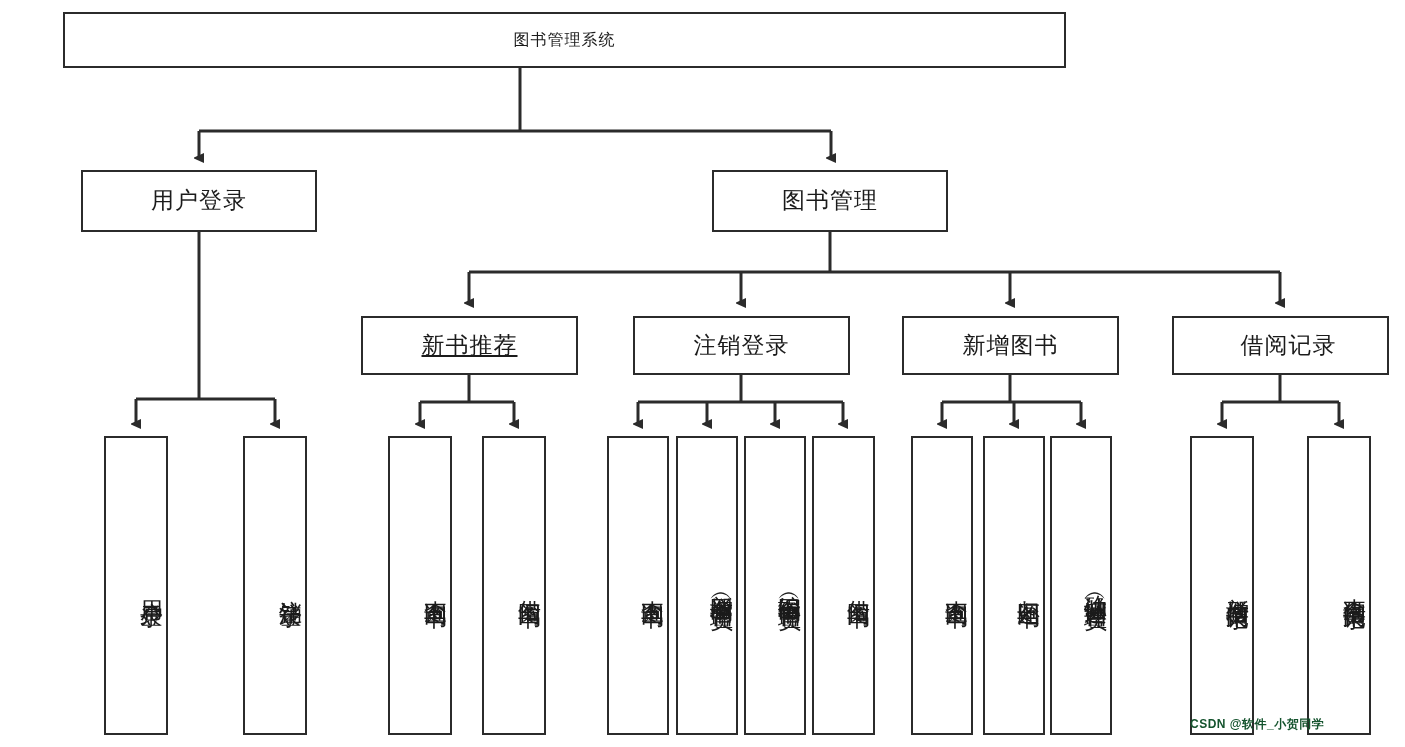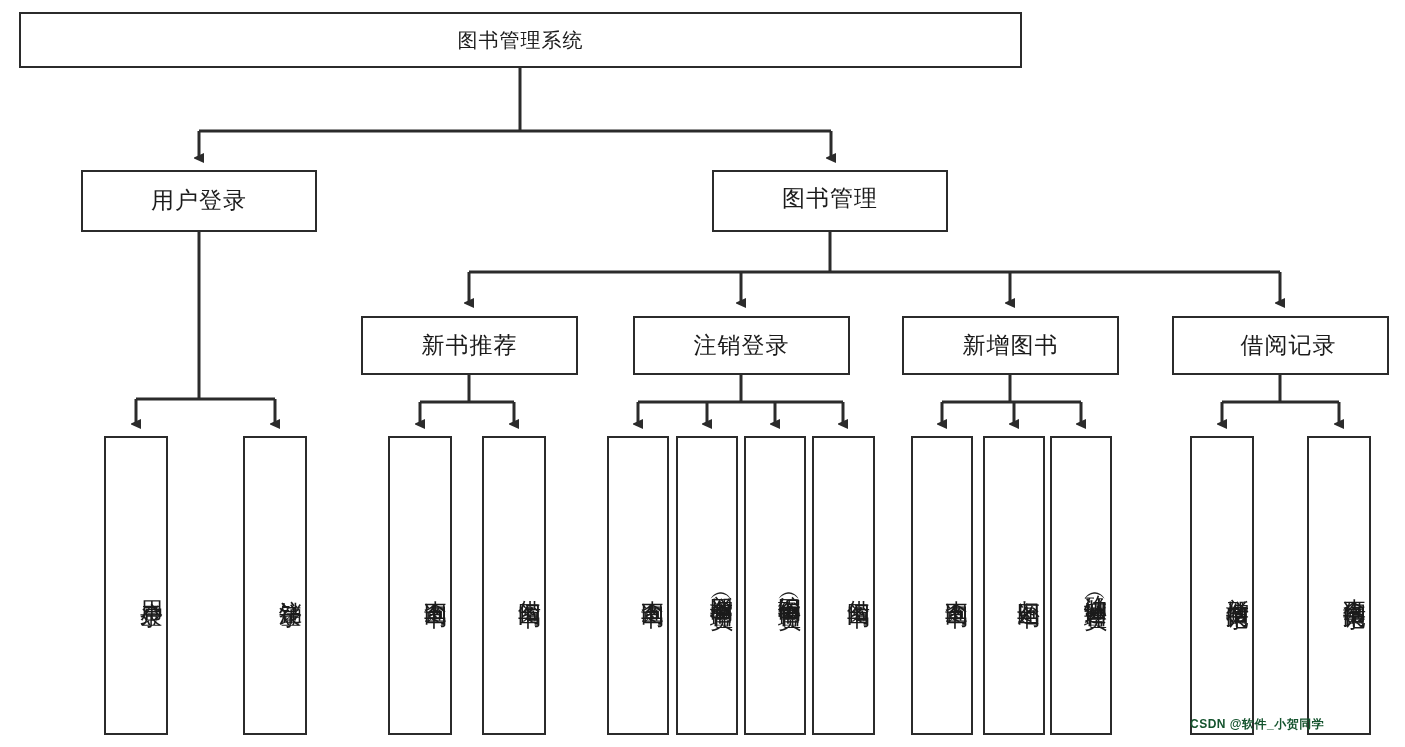--- a/index.html
+++ b/index.html
@@ -35,21 +35,22 @@
     align-items: center;
     justify-content: center;
     text-align: center;
   }
   .node.h {
     font-size: 23px;
     line-height: 1.2;
     letter-spacing: 1px;
   }
   .node.root {
-    font-size: 20px;
+    font-size: 16px;
+    margin-left: 44px;
   }
   .node.v {
     writing-mode: vertical-rl;
     text-orientation: upright;
     font-size: 23px;
     line-height: 1.22;
     letter-spacing: 2px;
     padding-top: 6px;
     padding-bottom: 6px;
     align-items: flex-start;
@@ -122,23 +123,23 @@
       <path d="M1280,375 L1280,402"></path>
       <path d="M1222,402 L1339,402"></path>
       <path d="M1222,402 L1222,424" marker-end="url(#arrow)"></path>
       <path d="M1339,402 L1339,424" marker-end="url(#arrow)"></path>
     </g>
   </svg>
 
   <div class="node h root" style="left: 19px; top: 12px; width: 1003px; height: 56px;">图书管理系统</div>
 
   <div class="node h" style="left: 81px; top: 170px; width: 236px; height: 62px;">用户登录</div>
-  <div class="node h" style="left: 712px; top: 170px; width: 236px; height: 62px; font-family: Liberation Mono, monospace;">图书管理</div>
+  <div class="node h" style="left: 712px; top: 170px; width: 236px; height: 62px;">图书管理</div>
 
-  <div class="node h" style="left: 361px; top: 316px; width: 217px; height: 59px;">新书推荐</div>
+  <div class="node h" style="left: 361px; top: 316px; width: 217px; height: 59px; text-decoration: underline;">新书推荐</div>
   <div class="node h" style="left: 633px; top: 316px; width: 217px; height: 59px;">注销登录</div>
   <div class="node h" style="left: 902px; top: 316px; width: 217px; height: 59px;">新增图书</div>
   <div class="node h" style="left: 1172px; top: 316px; width: 217px; height: 59px; padding-left: 16px;">借阅记录</div>
 
   <div class="node v" style="left: 104px; top: 436px; width: 64px; height: 299px;">
       <span>用户登录</span>
     </div>
   <div class="node v" style="left: 243px; top: 436px; width: 64px; height: 299px;">
       <span>注销登录</span>
     </div>

